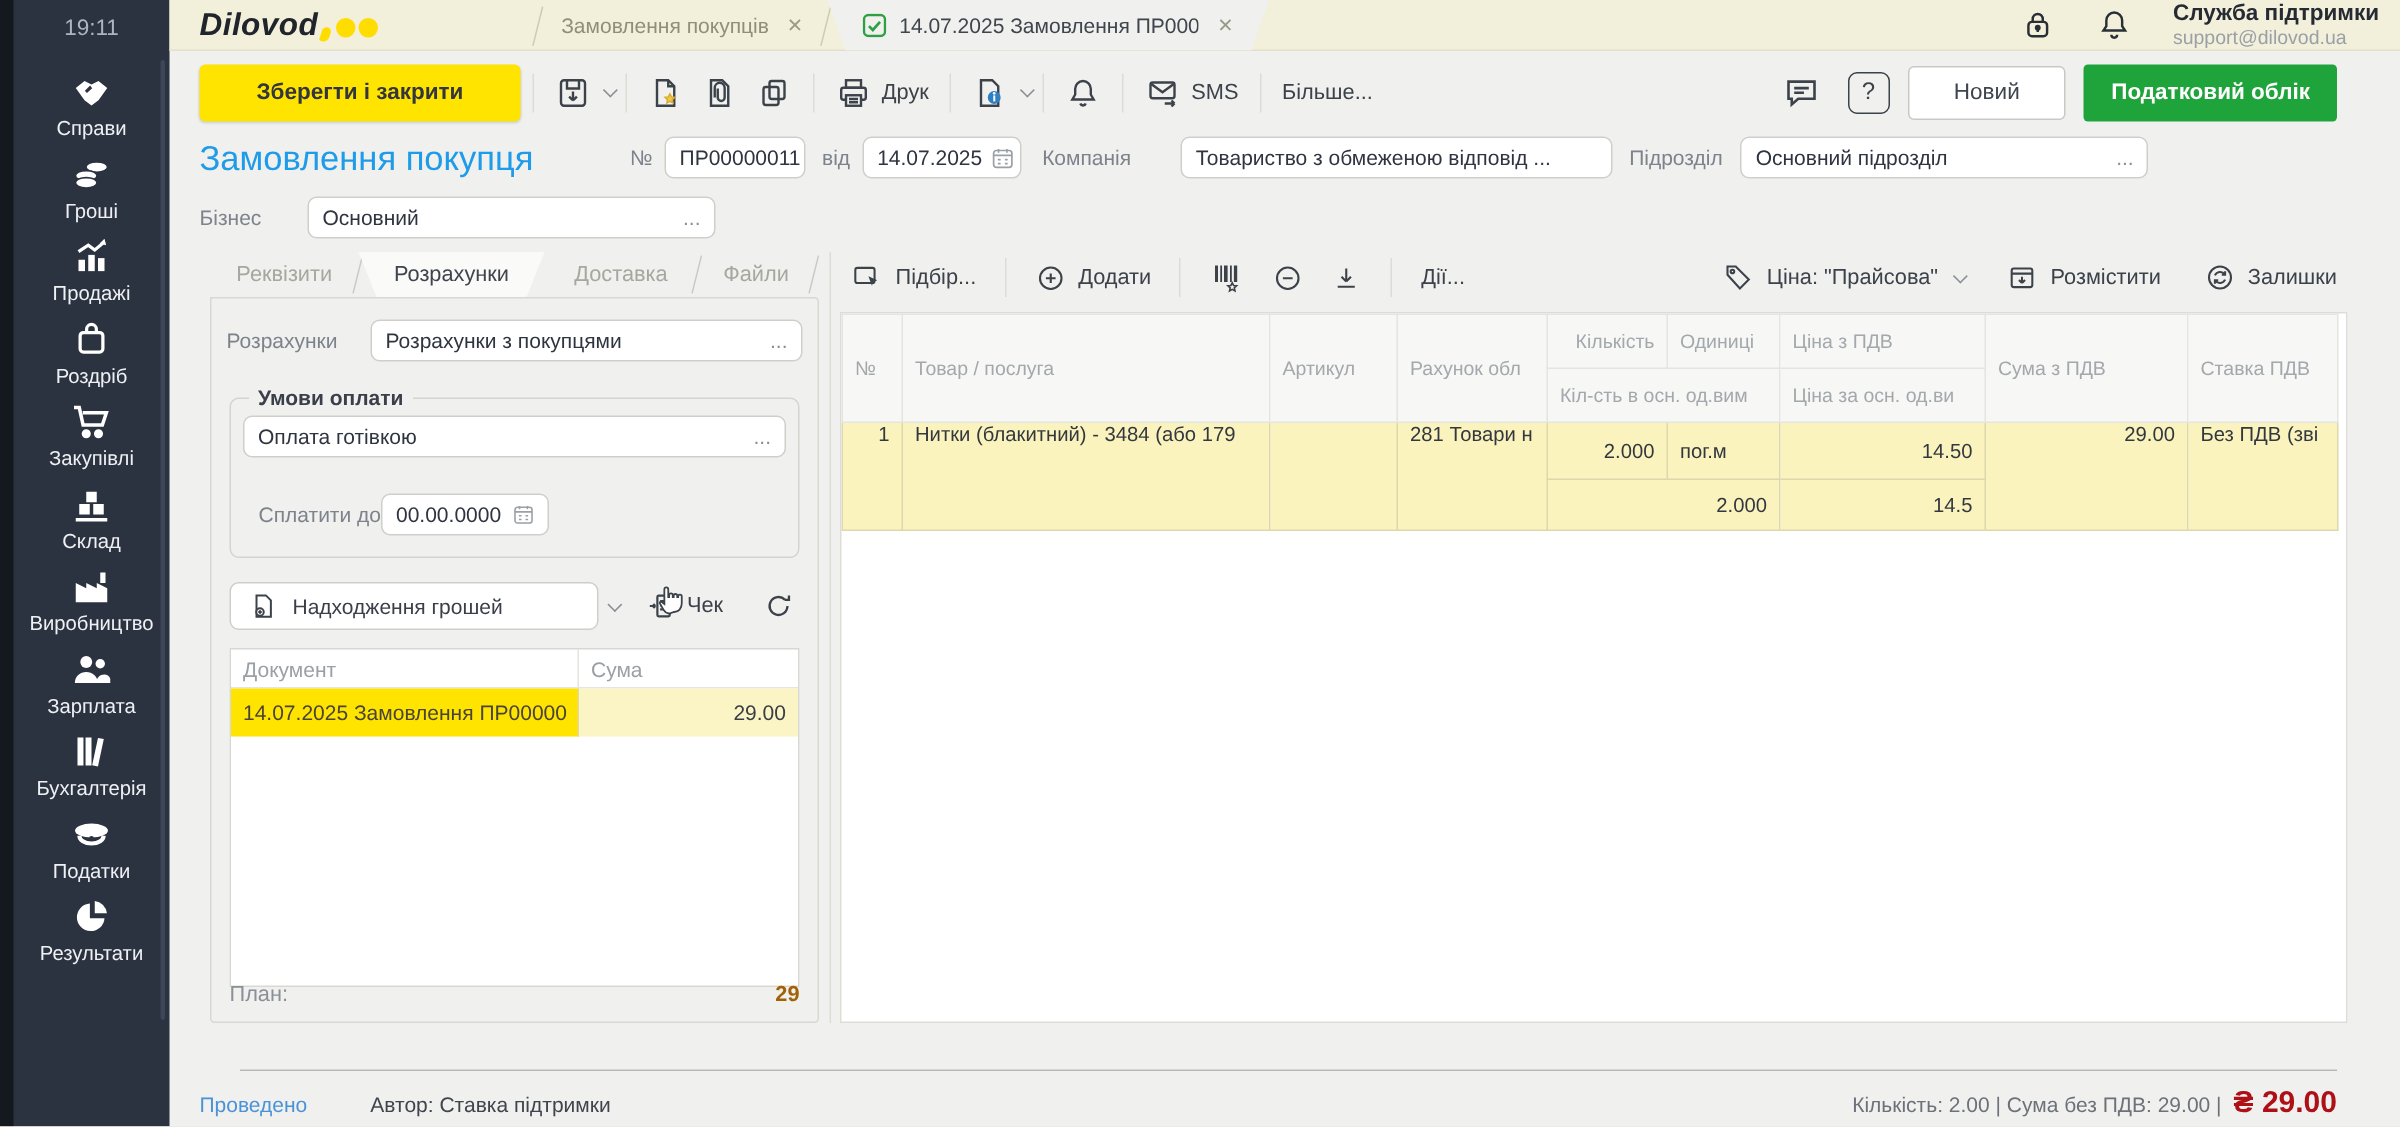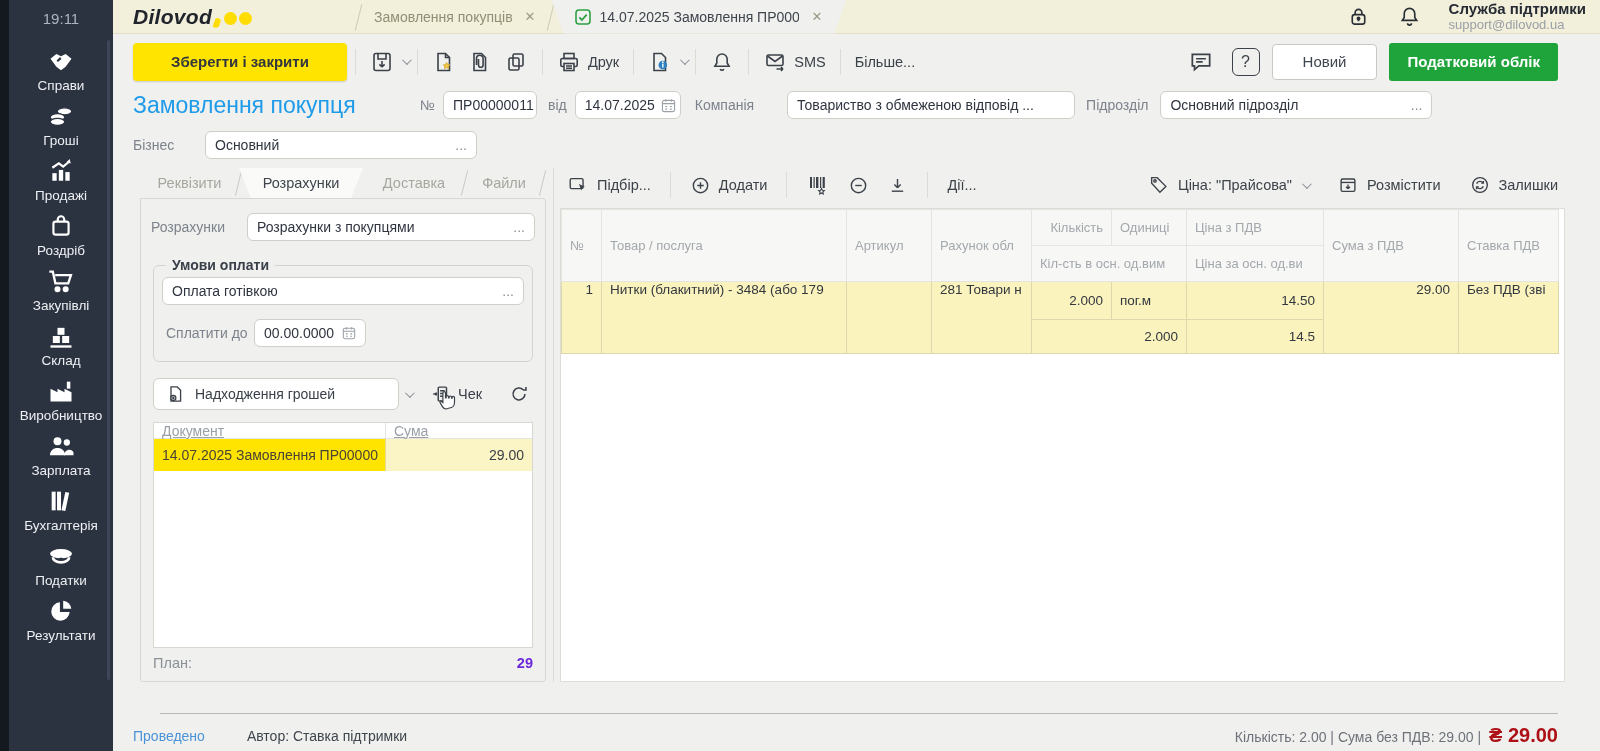--- a/index.html
+++ b/index.html
@@ -63,35 +63,35 @@
   .ltabs{display:flex;height:30px;font-size:14.5px;}
   .ltab{position:relative;display:flex;align-items:center;justify-content:center;color:#a7a7a0;cursor:pointer;}
   .ltab::after{content:'';position:absolute;right:0;top:2px;height:26px;width:1px;background:#c9c9c3;transform:rotate(14deg);}
   .ltab.active{background:#fafaf8;color:#3f454d;clip-path:polygon(0 0,100% 0,calc(100% - 12px) 100%,12px 100%);}
   .ltab.active::after{display:none;}
   .lbody{position:relative;border:1px solid #d8d8d2;border-radius:0 3px 3px 3px;height:484px;padding:10px;}
   .lrow{display:flex;align-items:center;margin:4px 0 16px;}
   .lrow .flabel{width:96px;}
   .terms{border:1px solid #d4d4ce;border-radius:6px;margin:0 2px 16px 2px;padding:4px 8px 14px 8px;}
   .terms legend{font-weight:700;font-size:14px;color:#3a404a;padding:0 6px;margin-left:4px;}
-  .payrow{display:flex;align-items:center;margin-top:14px;}
+  .payrow{display:flex;align-items:center;margin-top:24px;text-align:right;}
   .payrow .flabel{width:92px;padding-left:4px;}
   .recrow{display:flex;align-items:center;margin:10px 0 12px 2px;gap:4px;}
   .btn-receipt{background:#fff;border:1px solid #cfcfc9;border-radius:6px;height:32px;padding:0 12px;display:flex;align-items:center;gap:9px;font-size:14px;color:#3a404a;cursor:pointer;width:246px;}
   .btn-plain{background:none;border:0;display:flex;align-items:center;gap:6px;font-size:14.5px;color:#3a404a;cursor:pointer;padding:4px;}
   .dtable{border:1px solid #d8d8d2;background:#fff;height:226px;display:flex;flex-direction:column;margin:0 2px;}
-  .dt-head{display:flex;height:16px;border-bottom:1px solid #e4e4e0;color:#9aa0a6;font-size:14px;align-items:center;text-decoration:underline;}
+  .dt-head{display:flex;height:26px;border-bottom:1px solid #e4e4e0;color:#9aa0a6;font-size:14px;align-items:center;}
   .dt-h1{width:232px;padding-left:8px;border-right:1px solid #e4e4e0;height:100%;display:flex;align-items:center;}
   .dt-h2{flex:1;padding-left:8px;}
   .dt-row{display:flex;height:32px;font-size:14px;}
   .dt-c1{width:232px;background:#ffe400;color:#4a4436;display:flex;align-items:center;padding-left:8px;border-right:1px solid #e6da8e;white-space:nowrap;overflow:hidden;cursor:pointer;}
   .dt-c2{flex:1;background:#fbf4c4;display:flex;align-items:center;justify-content:flex-end;padding-right:8px;color:#3a3f46;cursor:pointer;}
   .planrow{position:absolute;left:12px;right:12px;bottom:10px;display:flex;font-size:14.5px;}
   .plan-label{color:#8a9097;}
-  .plan-value{margin-left:auto;font-weight:800;color:#6d28d9;}
+  .plan-value{margin-left:auto;font-weight:800;color:#a16207;}
 
   .vdivider{position:absolute;left:553px;top:168px;width:1px;height:514px;background:#dcdcd6;}
 
   
   .items-panel{position:absolute;left:560px;top:168px;width:1005px;height:514px;}
   .itoolbar{display:flex;align-items:center;height:34px;gap:4px;}
   .itb{display:flex;align-items:center;gap:8px;background:none;border:0;font-size:14.5px;color:#3c424a;cursor:pointer;padding:4px 7px;}
   .itb-right{margin-left:auto;display:flex;align-items:center;gap:14px;}
   .items-wrap{margin-top:6px;background:#fff;border:1px solid #ddddd8;height:474px;overflow:hidden;}
   table.items{border-collapse:collapse;width:997px;table-layout:fixed;}

